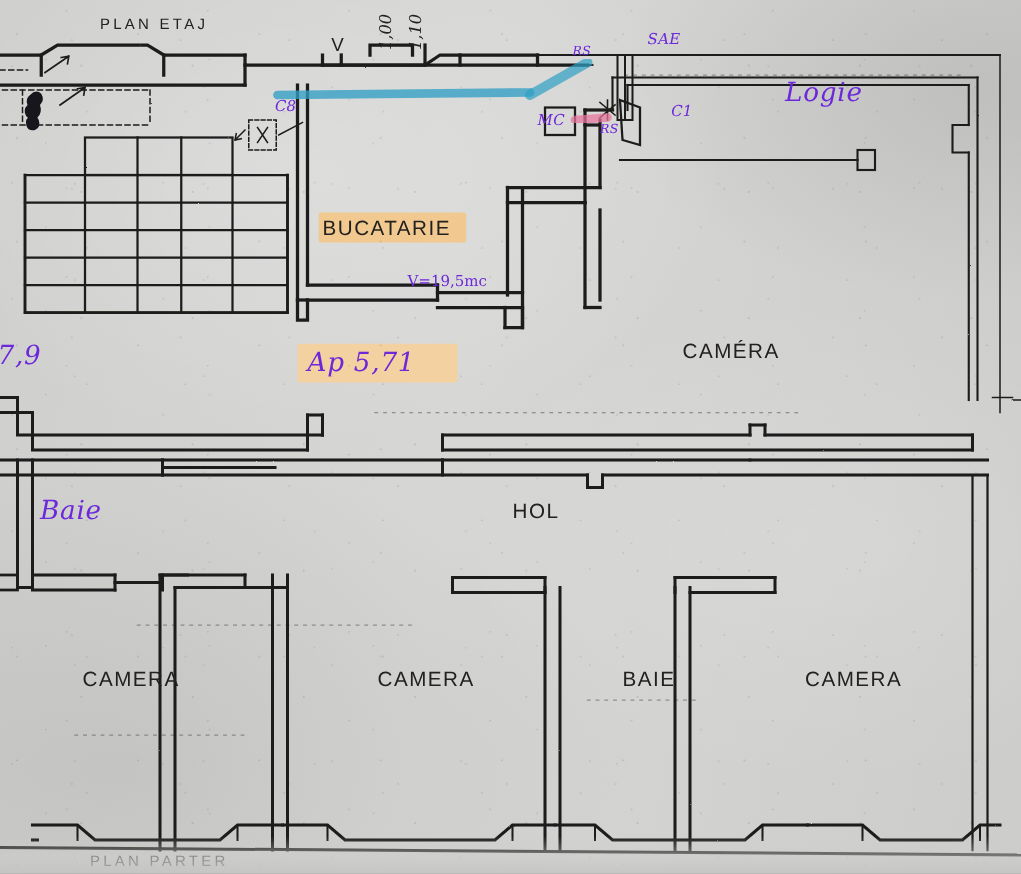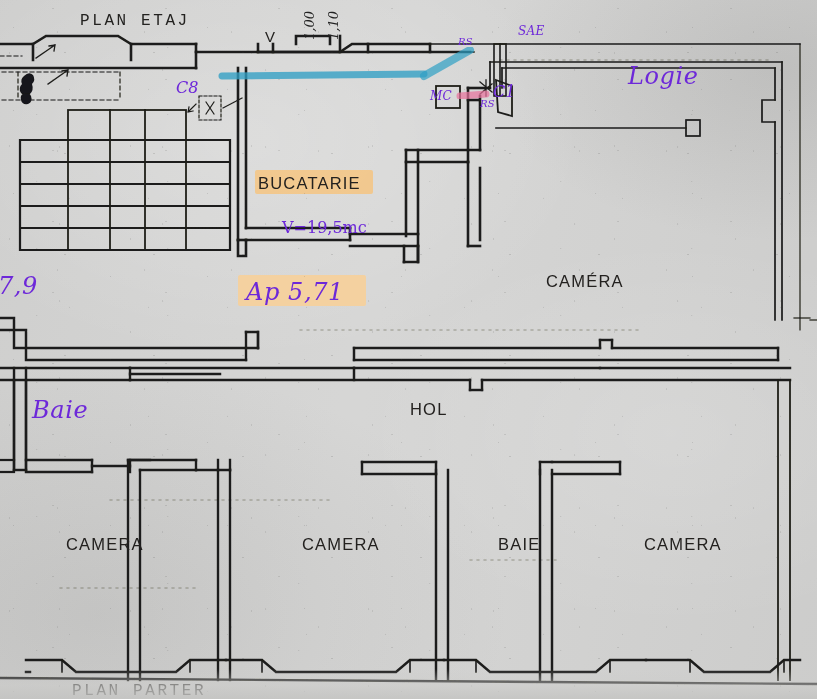--- a/index.html
+++ b/index.html
@@ -55,32 +55,32 @@
     white-space: nowrap;
     pointer-events: none;
   }
   .printed {
     font-family: "Liberation Sans", sans-serif;
     font-size: 16.5px;
     letter-spacing: 1.2px;
     color: #23211f;
   }
   .printed-title {
-    font-family: Liberation Mono, monospace;
-    font-size: 16px;
+    font-family: Liberation Sans, sans-serif;
+    font-size: 12px;
     letter-spacing: 2.6px;
     color: #232220;
   }
   .hand {
     font-family: "DejaVu Serif", serif;
     font-style: italic;
     color: #6d28d9;
   }
-  .hand-big { font-size: 24px; letter-spacing: .6px; font-style: italic; }
-  .hand-med { font-size: 16px; }
+  .hand-big { font-size: 21px; letter-spacing: .6px; font-style: italic; }
+  .hand-med { font-size: 12px; margin-left: 44px; }
   .hand-sm  { font-size: 12px; letter-spacing: .3px; }
   .hand-xs  { font-size: 10px; letter-spacing: .2px; }
 
   .hl {
     position: absolute;
     background: #f3c789;
     opacity: .92;
     border-radius: 2px;
   }
   .hl-soft { background: #f6d09b; }

